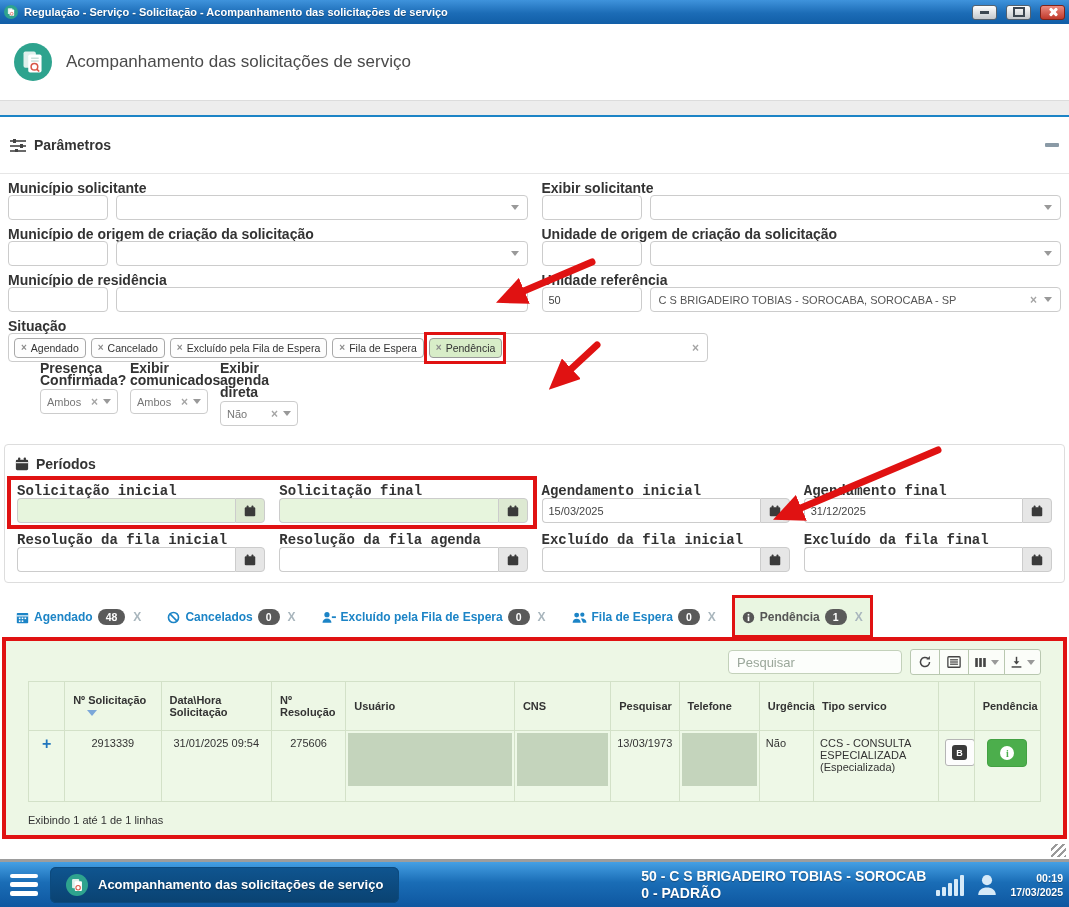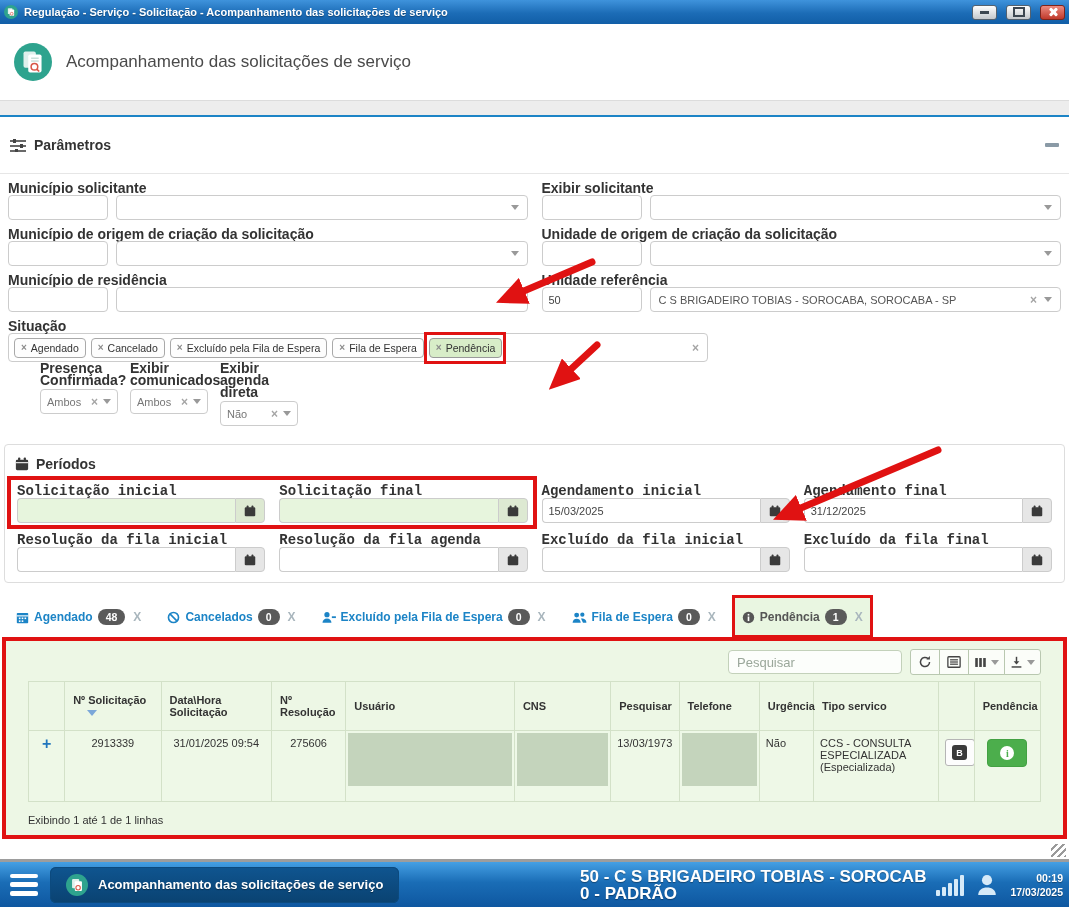--- a/index.html
+++ b/index.html
@@ -116,21 +116,21 @@
   .resize-grip{position:absolute;right:3px;bottom:50px;width:15px;height:13px;
     background:repeating-linear-gradient(135deg,transparent 0 3px,#9a9a9a 3px 5px);}
   .taskbar{position:absolute;left:0;right:0;bottom:0;height:45px;
     background:linear-gradient(#45a0e4,#1a6db6 45%,#0e57a0);display:flex;align-items:center;padding:0 6px;box-sizing:border-box;}
   .hamburger{width:36px;height:26px;display:flex;flex-direction:column;justify-content:space-between;cursor:pointer;padding:2px 4px;box-sizing:border-box;}
   .hamburger span{height:4.5px;background:#fff;border-radius:2px;}
   .task-item{margin-left:8px;height:36px;border-radius:6px;background:linear-gradient(#0f5590,#0a4271);
     display:flex;align-items:center;gap:10px;padding:0 16px;cursor:pointer;box-shadow:inset 0 0 0 1px #0c4a7e;}
   .task-item .tlabel{color:#fff;font-size:13px;font-weight:bold;text-shadow:0 1px 1px rgba(0,0,0,.4);}
   .tb-right{margin-left:auto;display:flex;align-items:center;gap:10px;}
-  .unit-info{color:#fff;font-size:17px;font-weight:bold;line-height:17px;text-shadow:0 1px 1px rgba(0,0,0,.35);}
+  .unit-info{color:#fff;font-size:14px;font-weight:bold;line-height:17px;text-shadow:0 1px 1px rgba(0,0,0,.35);}
   .clock{color:#fff;font-size:10.5px;font-weight:bold;text-align:right;line-height:14px;text-shadow:0 1px 1px rgba(0,0,0,.35);}
   .sigbars{display:flex;align-items:flex-end;gap:2px;height:22px;}
   .sigbars i{width:4px;background:#d6eaf8;border-radius:1px;display:block;}
   
   .annot-svg{position:absolute;left:0;top:0;pointer-events:none;z-index:40;}
   .aline{stroke:#e01212;stroke-width:7;stroke-linecap:round;}
   .filler{height:108px;background:#fff;}
 </style>
 </head>
 <body>

